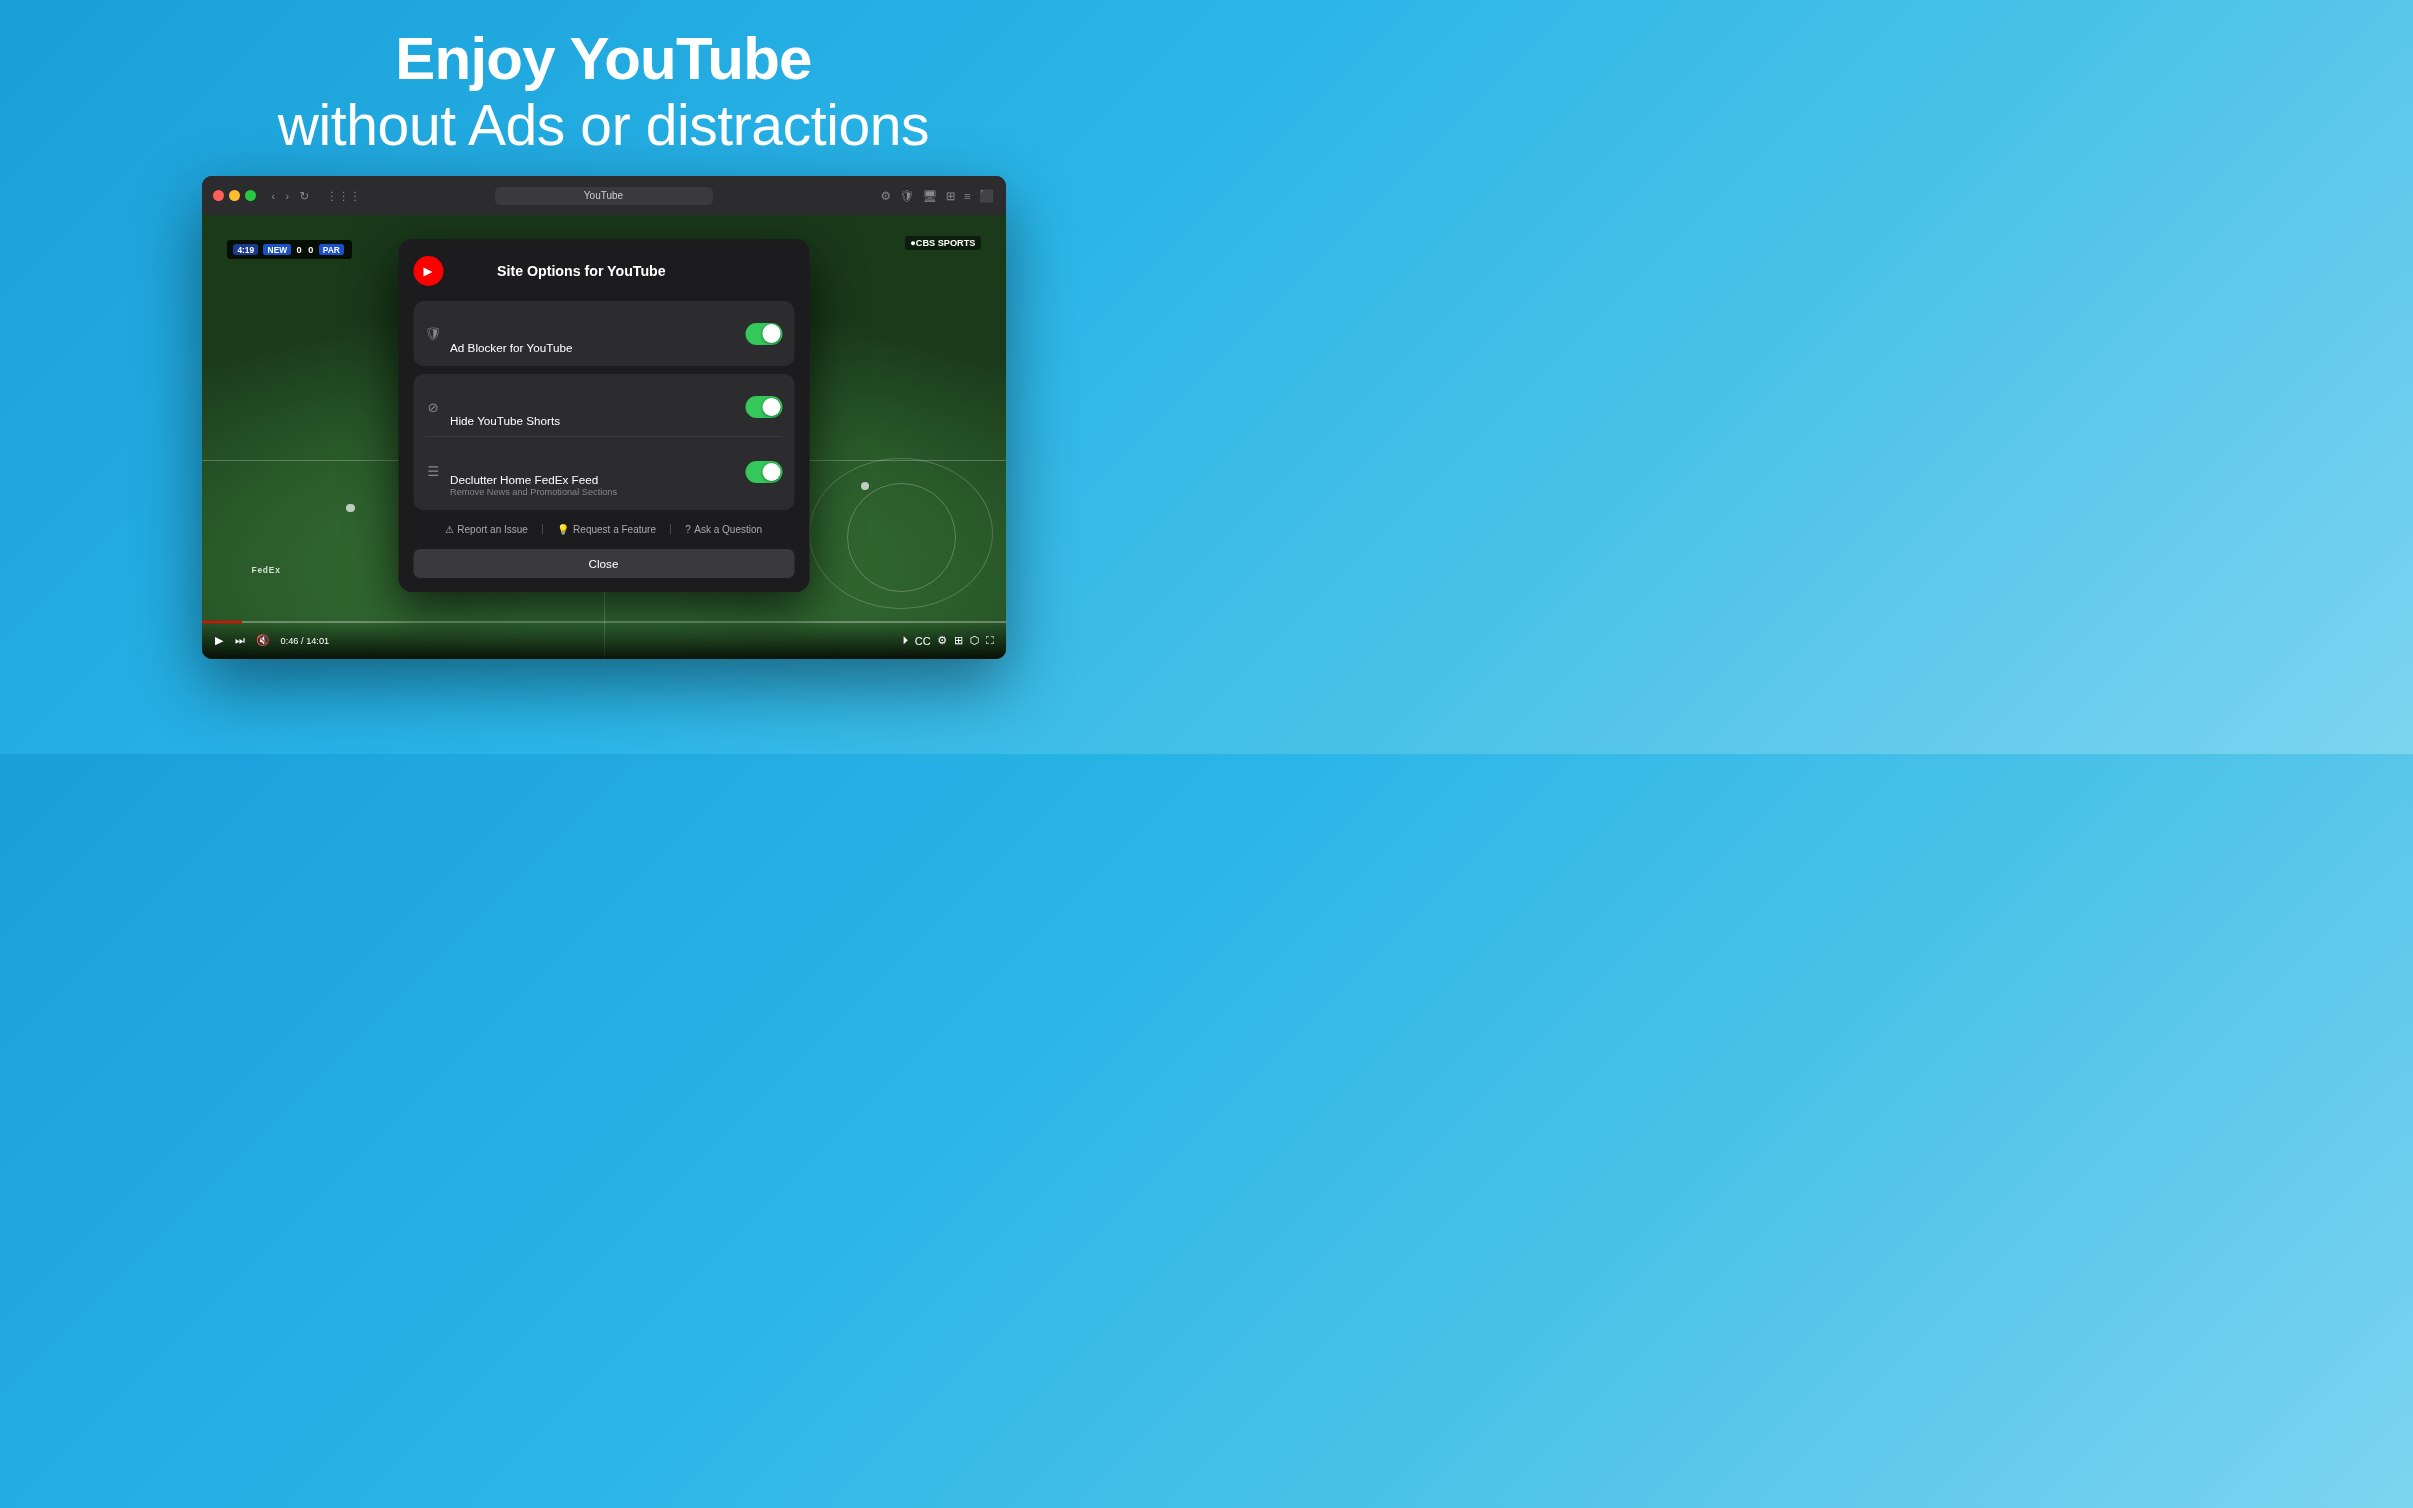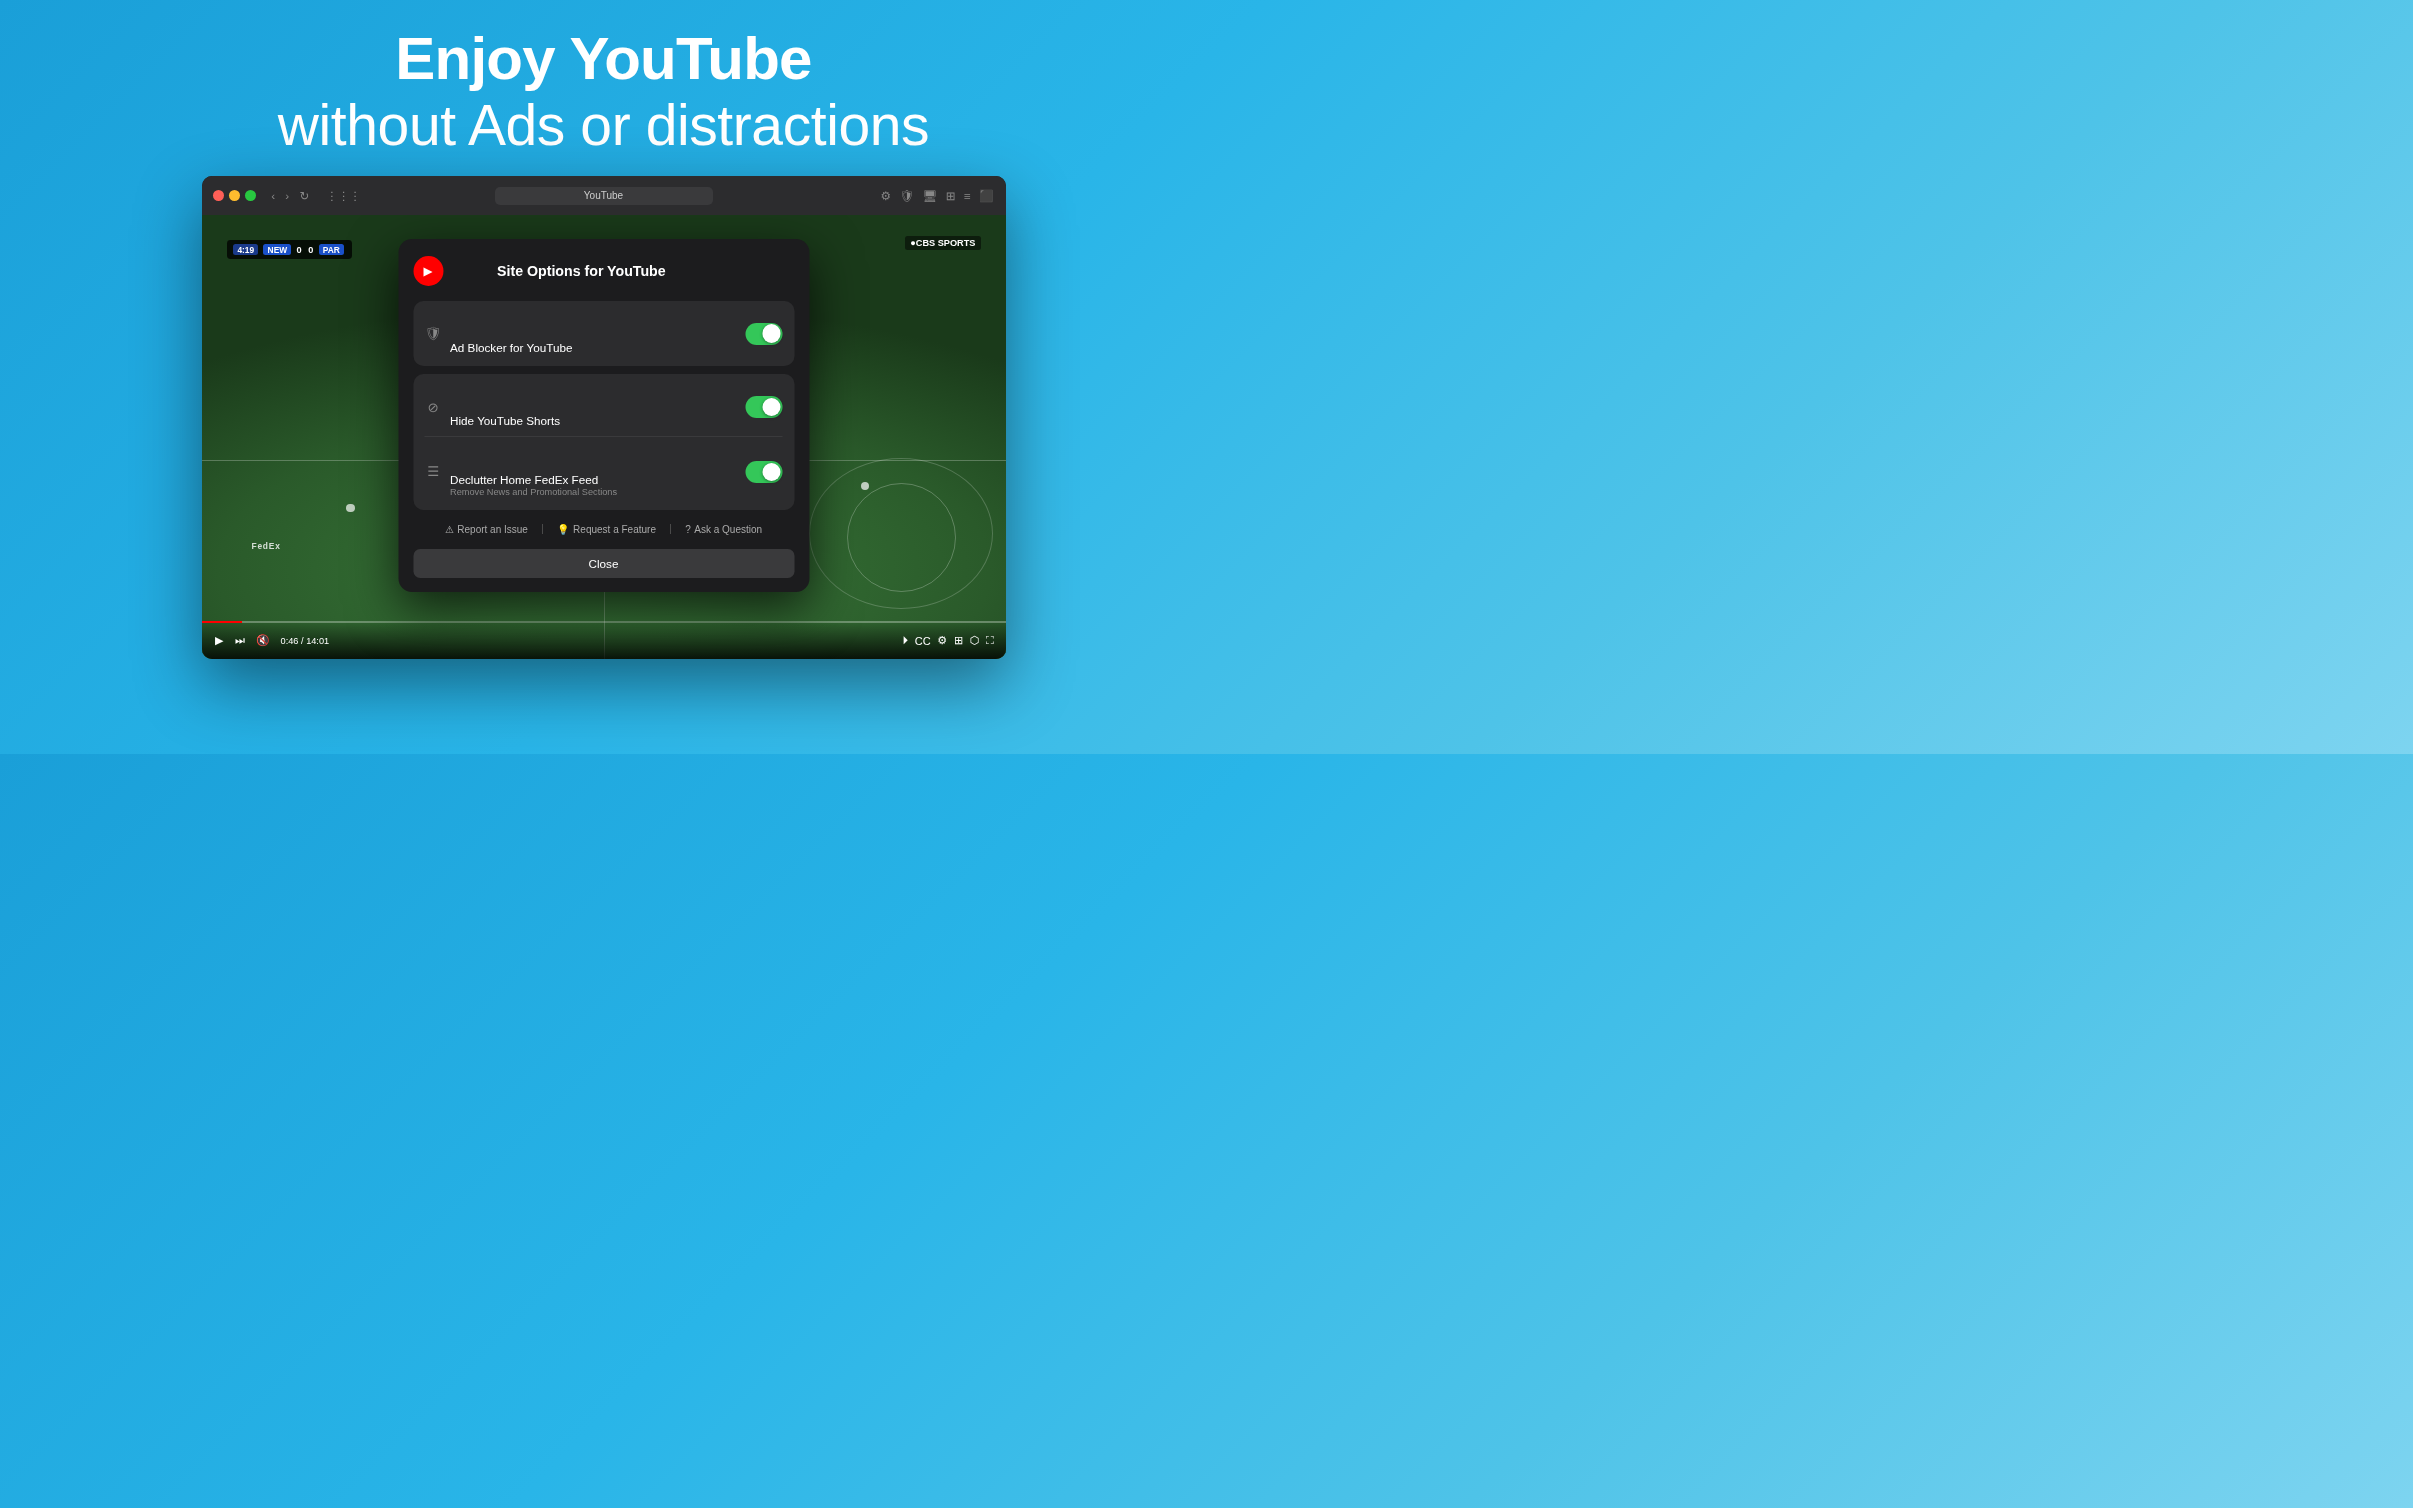--- a/index.html
+++ b/index.html
@@ -434,21 +434,21 @@
       top: 0;
       left: 0;
       right: 0;
       height: 109px;
       background: linear-gradient(to bottom, #5a5a6a 0%, #3a4a5a 100%);
       opacity: 0.7;
     }
 
     .fedex-logo {
       position: absolute;
-      bottom: 108px;
+      bottom: 84px;
       left: 50px;
       color: white;
       font-size: 8.4px;
       font-weight: 900;
       letter-spacing: 0.8px;
       opacity: 0.8;
     }
   </style>
 </head>
 <body>

